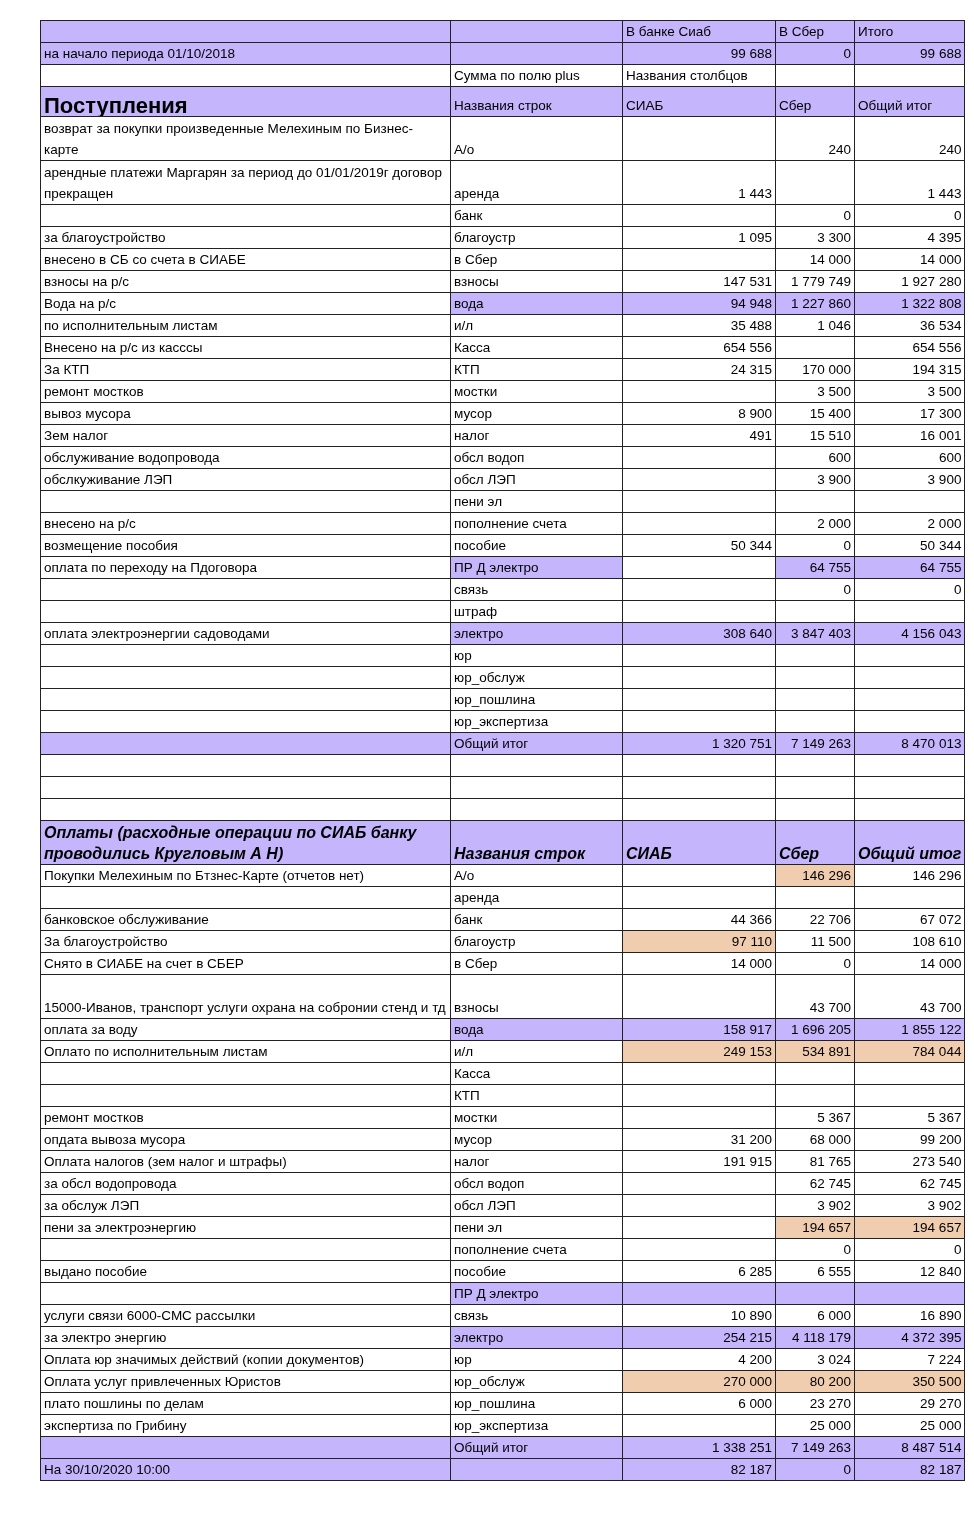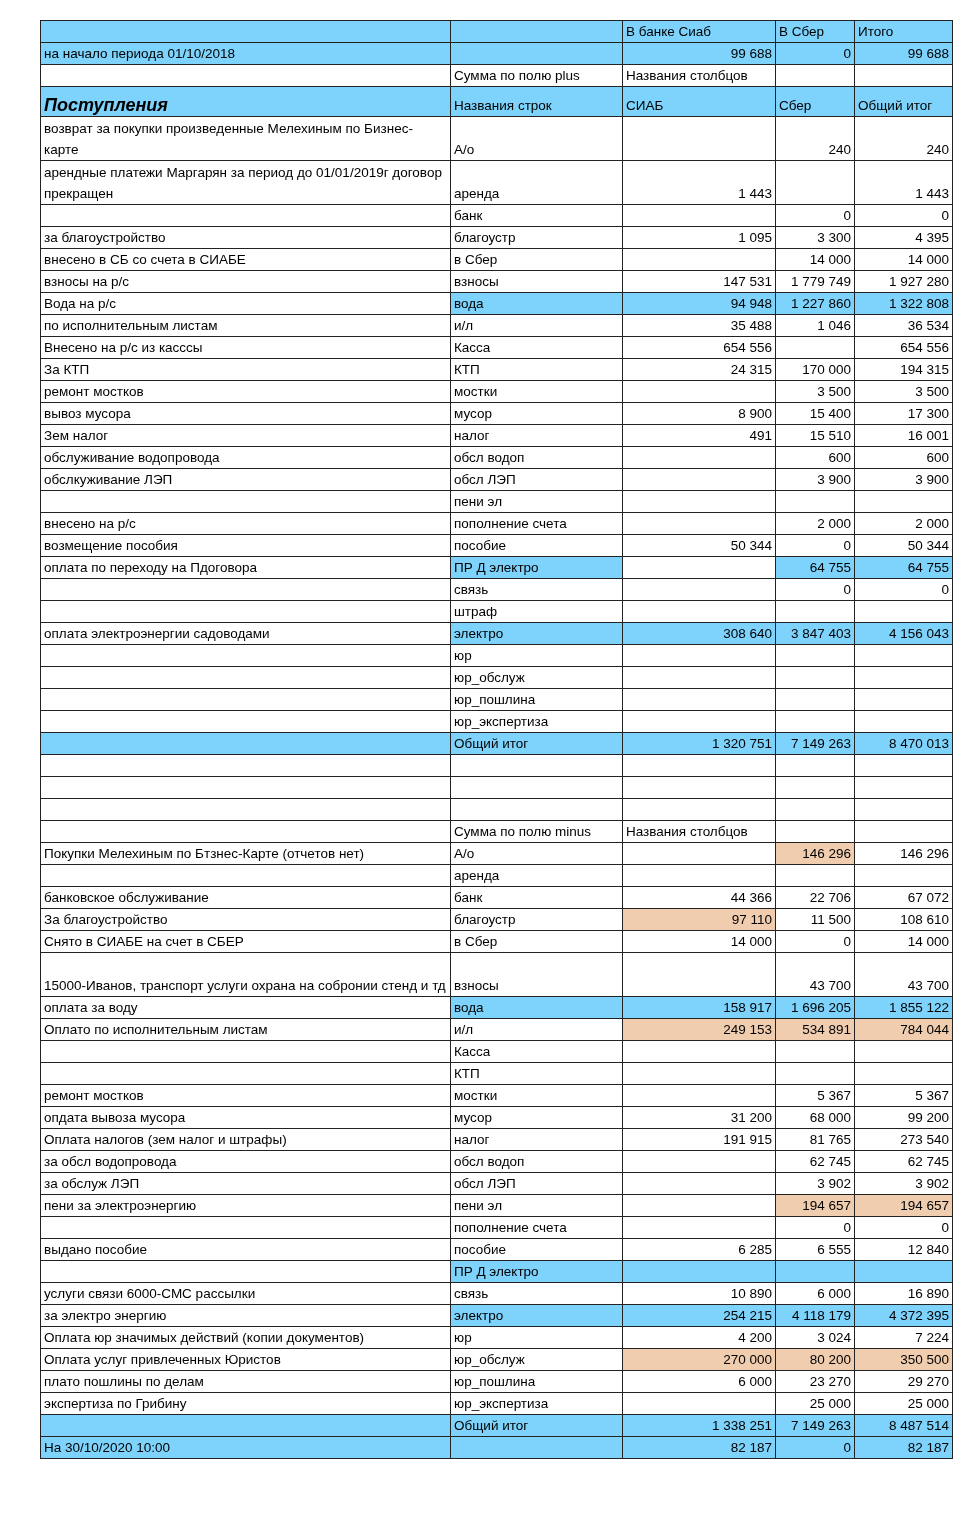--- a/index.html
+++ b/index.html
@@ -5,23 +5,23 @@
   html, body { margin:0; padding:0; background:#ffffff; }
   body { width:974px; height:1528px; position:relative; overflow:hidden;
          font-family: "Liberation Sans", "DejaVu Sans", sans-serif; color:#000; }
   table.sheet { position:absolute; left:40px; top:20px; border-collapse:collapse; table-layout:fixed; }
   table.sheet td { border:1px solid #222; padding:0 3px; font-size:13.5px; line-height:21px;
                    height:21px; white-space:nowrap; overflow:hidden; vertical-align:bottom; }
   table.sheet td.num { text-align:right; }
   table.sheet td.wrap { white-space:normal; line-height:21px; }
   tr.tall td { height:43px; }
   tr.hdr td { height:29px; }
-  tr.hdr td.big { font-size:18px; font-weight:bold; font-style:italic; }
+  tr.hdr td.big { font-size:22px; font-weight:bold; }
   tr.hdr2 td { height:43px; font-size:16px; font-weight:bold; font-style:italic; }
-  .y { background:#7dd3fc; }
+  .y { background:#c4b5fd; }
   .p { background:#f1cdb0; }
   col.c1 { width:410px; } col.c2 { width:172px; } col.c3 { width:153px; }
   col.c4 { width:79px; } col.c5 { width:98px; }
 </style>
 </head>
 <body>
 
 <table class="sheet">
   <colgroup>
       <col class="c1">
@@ -262,26 +262,26 @@
         <td></td>
         <td></td>
       </tr>
       <tr>
         <td></td>
         <td></td>
         <td></td>
         <td></td>
         <td></td>
       </tr>
-      <tr>
-        <td></td>
-        <td>Сумма по полю minus</td>
-        <td>Названия столбцов</td>
-        <td></td>
-        <td></td>
+      <tr class="hdr2">
+        <td class="y wrap">Оплаты (расходные операции по СИАБ банку проводились Кругловым А Н)</td>
+        <td class="y">Названия строк</td>
+        <td class="y">СИАБ</td>
+        <td class="y">Сбер</td>
+        <td class="y">Общий итог</td>
       </tr>
       <tr>
         <td class="wrap">Покупки Мелехиным по Бтзнес-Карте (отчетов нет)</td>
         <td>А/о</td>
         <td class="num"></td>
         <td class="p num">146 296</td>
         <td class="num">146 296</td>
       </tr>
       <tr>
         <td class="wrap"></td>

